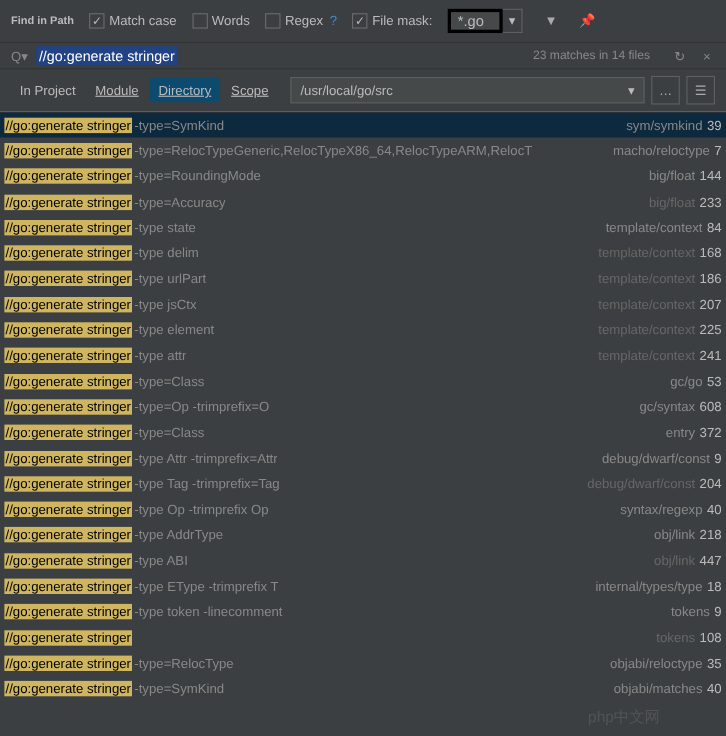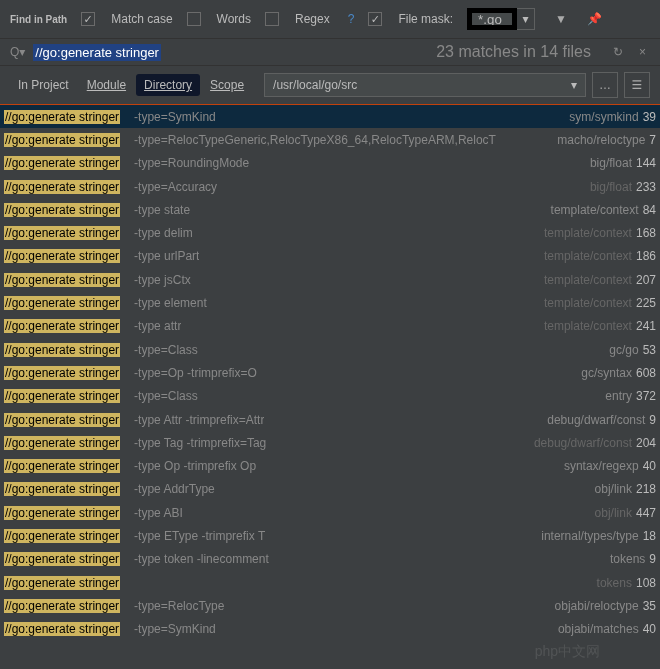--- a/index.html
+++ b/index.html
@@ -20,21 +20,21 @@
       border-bottom: 1px solid #323232;
     }
     .title {
       font-weight: bold;
       color: #bbbbbb;
       font-size: 10px;
     }
     .checkbox-group {
       display: flex;
       align-items: center;
-      gap: 16px;
+      gap: 4px;
     }
     .checkbox {
       width: 14px;
       height: 14px;
       border: 1px solid #6b6b6b;
       display: flex;
       align-items: center;
       justify-content: center;
       background: transparent;
     }
@@ -42,21 +42,21 @@
       content: "✓";
       color: #bbbbbb;
       font-size: 11px;
     }
     .help-icon {
       color: #4a88c7;
       margin-left: 2px;
     }
     .file-mask-input {
       background: #45494a;
-      border: 5px solid #000000;
+      border: 3px solid #000000;
       color: #bbbbbb;
       padding: 2px 6px;
       width: 50px;
       height: 22px;
     }
     .file-mask-dropdown {
       width: 18px;
       height: 22px;
       border: 1px solid #5e6060;
       border-left: none;
@@ -82,40 +82,40 @@
       flex: 1;
     }
     .search-input {
       background: #214283;
       color: #fff;
       padding: 1px 2px;
       font-size: 13px;
     }
     .match-count {
       color: #888;
-      font-size: 16px;
+      font-size: 11px;
       margin-right: 10px;
     }
     .history-icon, .close-icon {
       color: #888;
       margin: 0 4px;
     }
     .scope-bar {
       display: flex;
       align-items: center;
       padding: 6px 10px;
       gap: 2px;
       border-bottom: 1px solid #c2410c;
     }
     .scope-tab {
       padding: 4px 8px;
       color: #bbbbbb;
     }
     .scope-tab.active {
-      background: #0f172a;
+      background: #0c4a6e;
       border-radius: 3px;
     }
     .scope-tab.underline {
       text-decoration: underline;
     }
     .path-dropdown {
       flex: 1;
       background: #45494a;
       border: 1px solid #5e6060;
       padding: 4px 8px;
@@ -148,21 +148,21 @@
     .result-row.selected {
       background: #0d293e;
     }
     .highlight {
       background: #cfb55f;
       color: #000;
       padding: 0 1px;
     }
     .code-text {
       color: #888;
-      margin-left: 14px;
+      margin-left: 2px;
       overflow: hidden;
       text-overflow: ellipsis;
     }
     .spacer {
       flex: 1;
     }
     .file-path {
       color: #888;
       text-align: right;
       margin-left: 6px;

